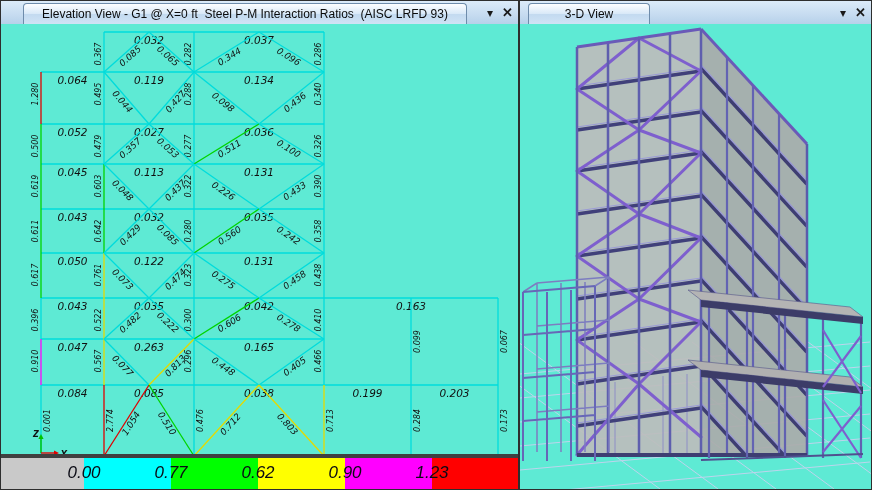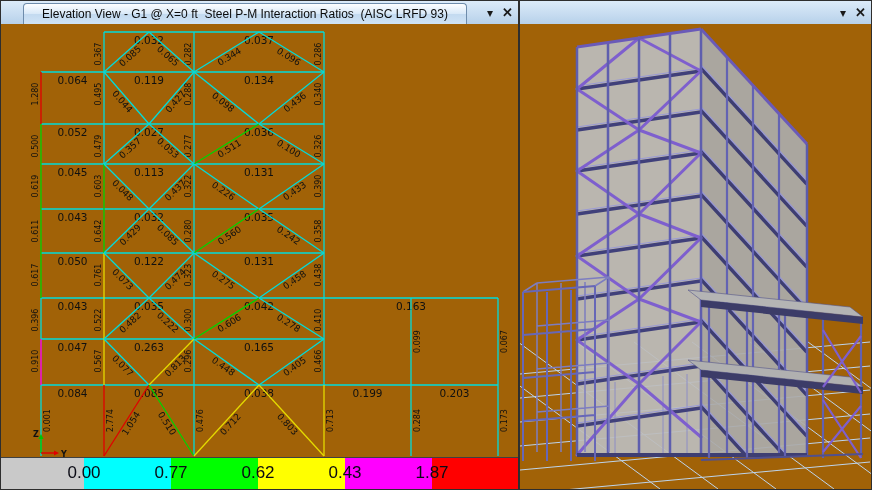--- a/index.html
+++ b/index.html
@@ -13,24 +13,24 @@
   .tab{position:absolute;bottom:0;height:20px;display:flex;align-items:center;justify-content:center;
     background:linear-gradient(#fdfeff,#d9e9f8 48%,#c3daf0 52%,#cfe3f5);
     border:1px solid #6e8cab;border-bottom:none;border-radius:4px 4px 0 0;
     font-size:12px;color:#0a0a0a;white-space:pre;}
   #tab-left{left:22px;width:442px;}
   #tab-right{left:8px;width:120px;}
   .winctl{position:absolute;right:5px;top:0;height:23px;display:flex;align-items:center;gap:9px;}
   .ctl{cursor:default;color:#1a1a1a;line-height:1;}
   .ctl.menu{font-size:12px;}
   .ctl.close{font-size:13px;font-weight:bold;}
-  .content{position:absolute;top:23px;left:0;right:0;bottom:0;background:#a16207;overflow:hidden;}
+  .content{position:absolute;top:23px;left:0;right:0;bottom:0;background:#5eead4;overflow:hidden;font-style:italic;}
   svg text{font-family:"DejaVu Sans",sans-serif;fill:#101010;}
   #legend{position:absolute;left:0;right:0;bottom:0;height:31px;background:#c9c9c9;
-    border-top:1px solid #404040;}
+    border-top:4px solid #404040;}
   #legend .seg{position:absolute;top:0;height:100%;}
   #legend .lab{position:absolute;top:5px;transform:translateX(-50%);font-size:17px;color:#0a0a14;}
 </style>
 </head>
 <body>
 
 <div class="window" id="win-left">
   <div class="titlebar">
     <div class="tab" id="tab-left">
       <span>Elevation View - G1 @ X=0 ft  Steel P-M Interaction Ratios  (AISC LRFD 93)</span>
@@ -264,28 +264,31 @@
     </svg>
     <div id="legend" style="background: rgb(201, 201, 201);">
         <div class="seg" style="left: 83px; width: 87px; background: rgb(0, 255, 255);"></div>
         <div class="seg" style="left: 170px; width: 87px; background: rgb(0, 255, 0);"></div>
         <div class="seg" style="left: 257px; width: 87px; background: rgb(255, 255, 0);"></div>
         <div class="seg" style="left: 344px; width: 87px; background: rgb(255, 0, 255);"></div>
         <div class="seg" style="left: 431px; width: 86px; background: rgb(255, 0, 0);"></div>
         <span class="lab" style="left: 83px;">0.00</span>
         <span class="lab" style="left: 170px;">0.77</span>
         <span class="lab" style="left: 257px;">0.62</span>
-        <span class="lab" style="left: 344px;">0.43</span>
-        <span class="lab" style="left: 431px;">1.87</span>
+        <span class="lab" style="left: 344px;">0.90</span>
+        <span class="lab" style="left: 431px;">1.23</span>
       </div>
   </div>
 </div>
 
 <div class="window" id="win-right">
   <div class="titlebar">
+    <div class="tab" id="tab-right">
+      <span>3-D View</span>
+    </div>
     <div class="winctl">
       <span class="ctl menu">▾</span>
       <span class="ctl close">✕</span>
     </div>
   </div>
   <div class="content">
     <svg width="351" height="465" viewBox="0 0 351 465">
 
       <g stroke="#bdd4ec" stroke-width="1" fill="none">
         <path d="M0 350L350 318 M0 374L350 342 M0 398L350 366 M0 422L350 390 M0 446L350 414 M0 470L350 438"></path>

